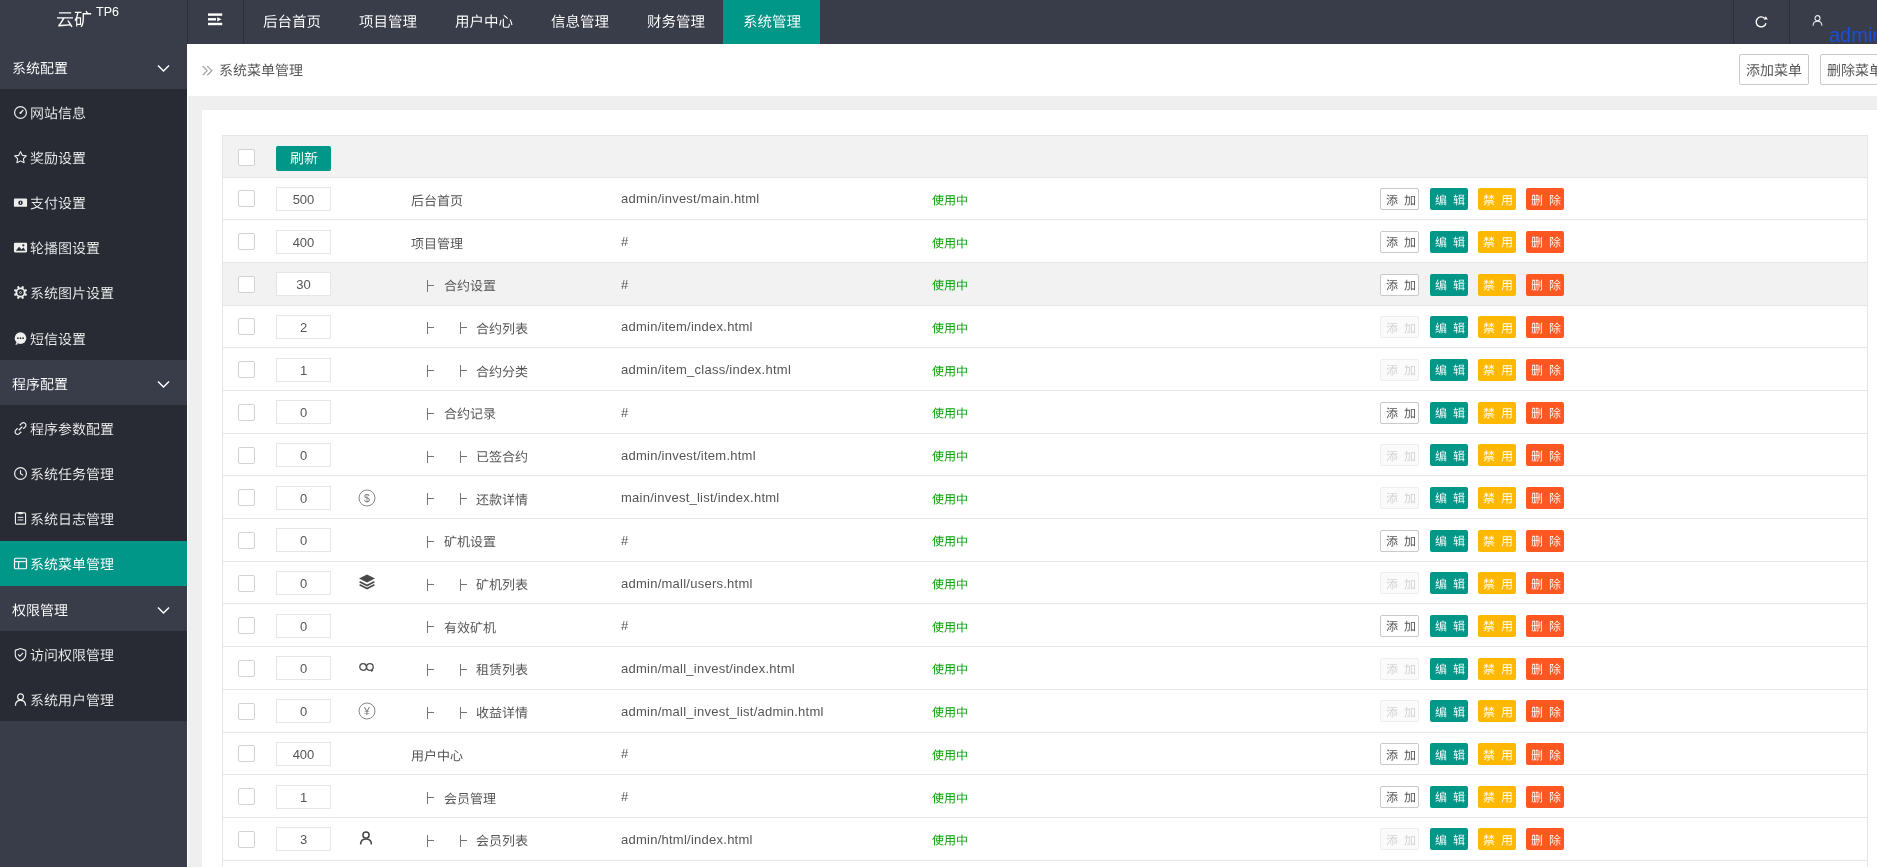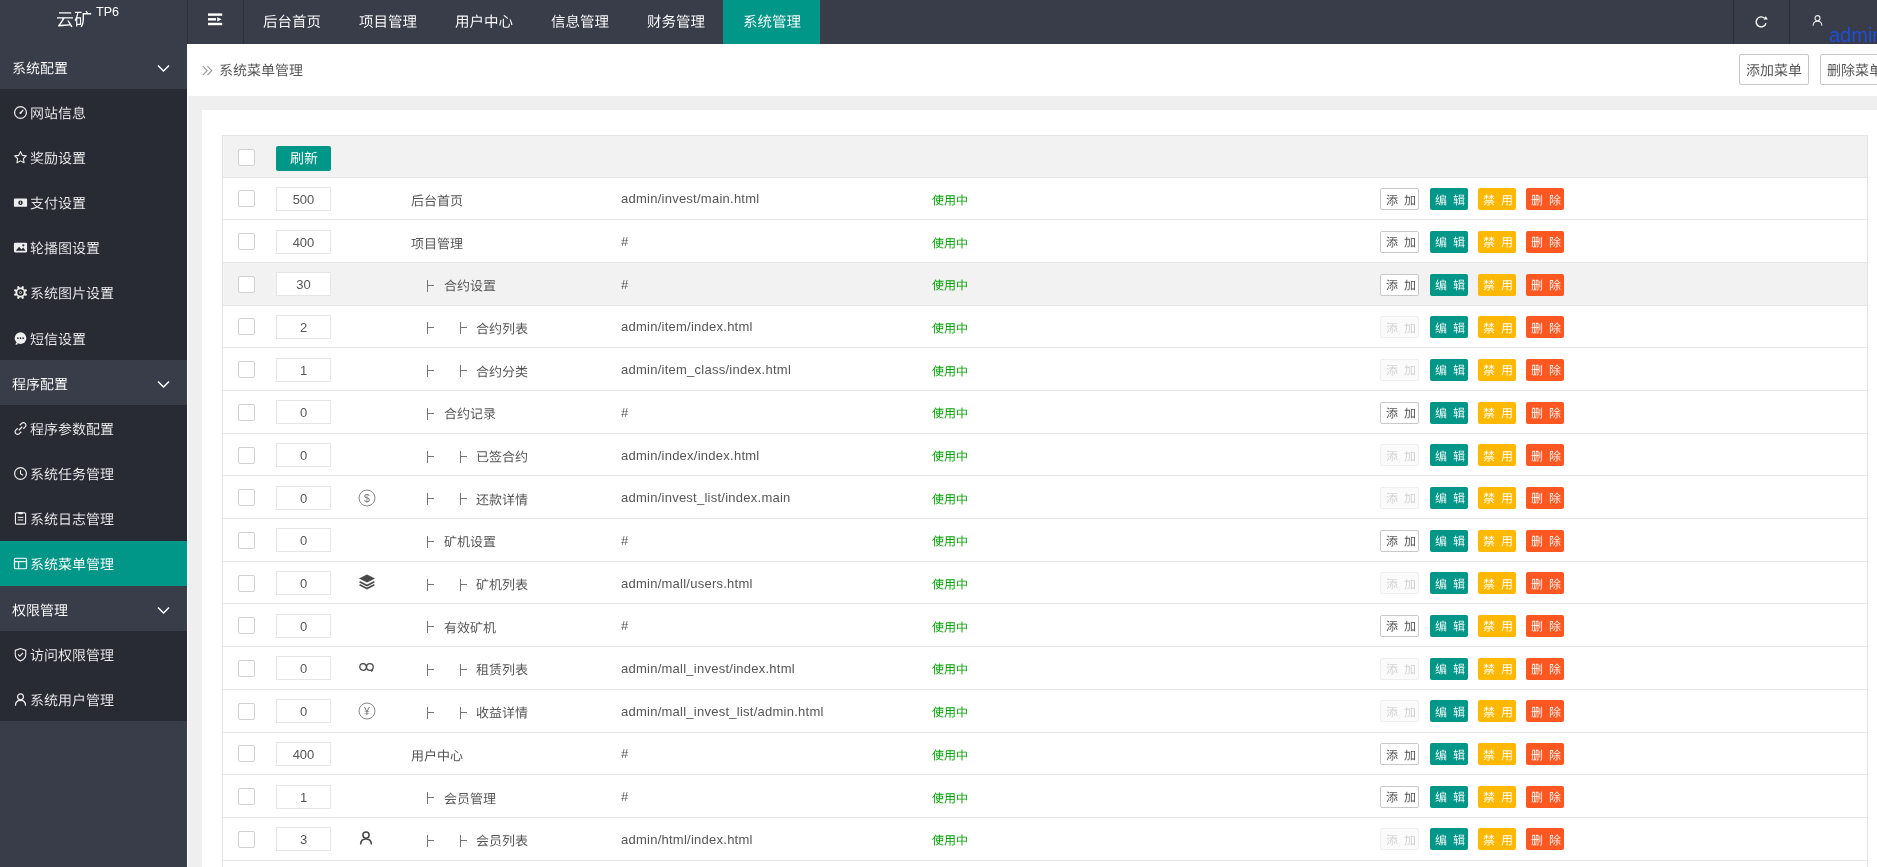--- a/index.html
+++ b/index.html
@@ -727,21 +727,21 @@
 <span class="tm" style="left:427px;top:450.5px"></span>
 <span class="tm" style="left:460px;top:450.5px"></span>
 <svg width="52.0" height="13" viewBox="0 0 52.0 13" style="position:absolute;left:476px;top:449.985px;color:#555;overflow:visible">
     <g fill="currentColor" transform="translate(0,11.44) scale(0.01300,-0.01300)">
       <use href="#g65" x="0"></use>
       <use href="#g66" x="1000"></use>
       <use href="#g57" x="2000"></use>
       <use href="#g58" x="3000"></use>
     </g>
   </svg>
-<span class="lat" style="left:621px;top:448.5px">admin/index/index.html</span>
+<span class="lat" style="left:621px;top:448.5px">admin/invest/item.html</span>
 <svg width="36.0" height="12" viewBox="0 0 36.0 12" style="position:absolute;left:932px;top:449.985px;color:#00a000;overflow:visible">
     <g fill="currentColor" transform="translate(0,10.56) scale(0.01200,-0.01200)">
       <use href="#g53" x="0"></use>
       <use href="#g10" x="1000"></use>
       <use href="#g12" x="2000"></use>
     </g>
   </svg>
 <div class="btn" style="left:1380px;top:444.2px;width:39px;background:#fbfbfb;border:1px solid #eee"></div>
 <svg width="30.0" height="12" viewBox="0 0 30.0 12" style="position:absolute;left:1385.5px;top:449.735px;color:#d2d2d2;overflow:visible">
     <g fill="currentColor" transform="translate(0,10.56) scale(0.01200,-0.01200)">
@@ -780,21 +780,21 @@
 <span class="tm" style="left:427px;top:493.2px"></span>
 <span class="tm" style="left:460px;top:493.2px"></span>
 <svg width="52.0" height="13" viewBox="0 0 52.0 13" style="position:absolute;left:476px;top:492.67499999999995px;color:#555;overflow:visible">
     <g fill="currentColor" transform="translate(0,11.44) scale(0.01300,-0.01300)">
       <use href="#g67" x="0"></use>
       <use href="#g68" x="1000"></use>
       <use href="#g69" x="2000"></use>
       <use href="#g70" x="3000"></use>
     </g>
   </svg>
-<span class="lat" style="left:621px;top:491.2px">admin/invest_list/index.main</span>
+<span class="lat" style="left:621px;top:491.2px">main/invest_list/index.html</span>
 <svg width="36.0" height="12" viewBox="0 0 36.0 12" style="position:absolute;left:932px;top:492.67499999999995px;color:#00a000;overflow:visible">
     <g fill="currentColor" transform="translate(0,10.56) scale(0.01200,-0.01200)">
       <use href="#g53" x="0"></use>
       <use href="#g10" x="1000"></use>
       <use href="#g12" x="2000"></use>
     </g>
   </svg>
 <div class="btn" style="left:1380px;top:486.9px;width:39px;background:#fbfbfb;border:1px solid #eee"></div>
 <svg width="30.0" height="12" viewBox="0 0 30.0 12" style="position:absolute;left:1385.5px;top:492.42499999999995px;color:#d2d2d2;overflow:visible">
     <g fill="currentColor" transform="translate(0,10.56) scale(0.01200,-0.01200)">

